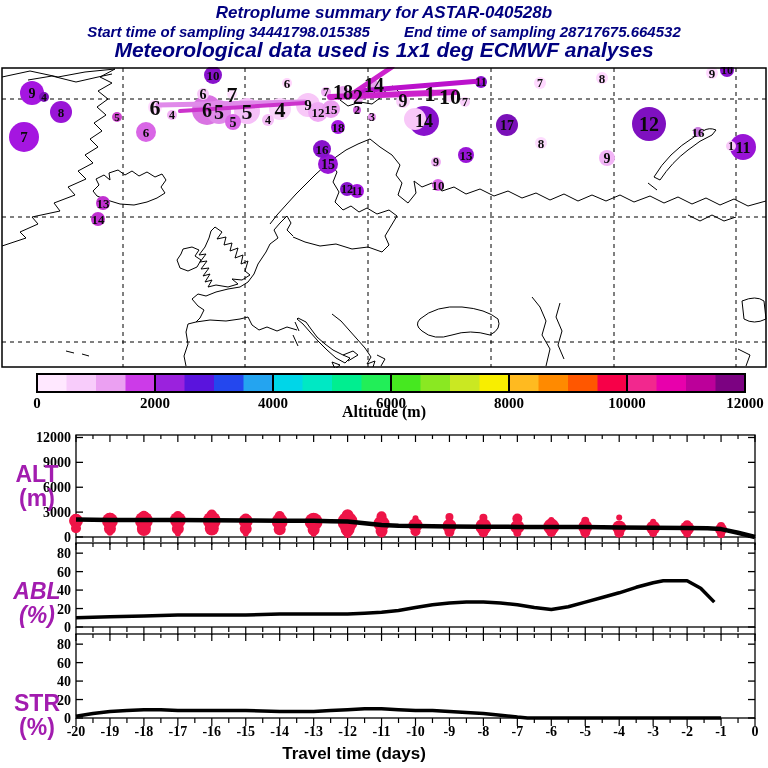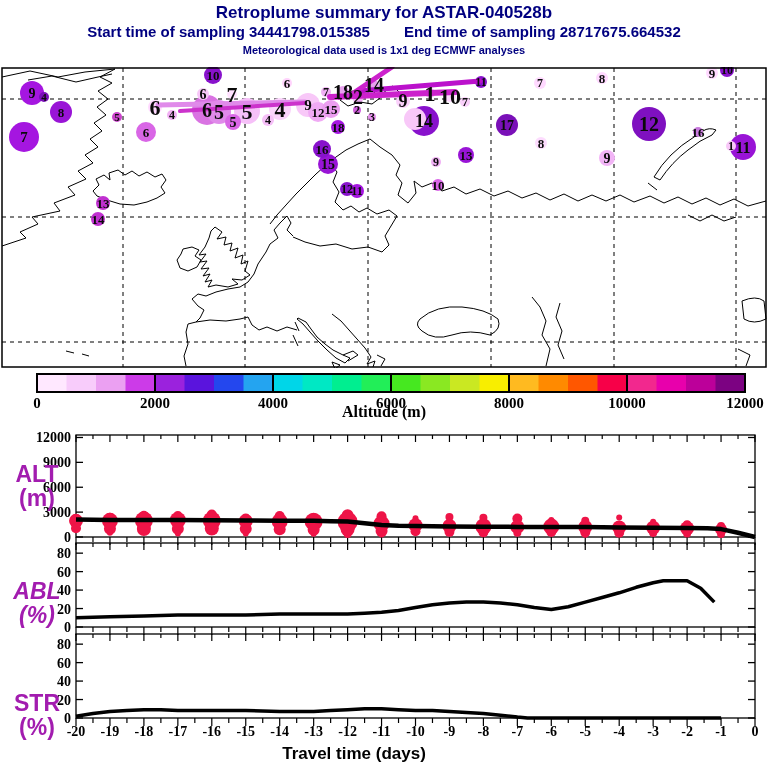--- a/index.html
+++ b/index.html
@@ -1,22 +1,22 @@
 <!DOCTYPE html>
 <html><head>
 <meta charset="utf-8">
 <style>
   html,body{margin:0;padding:0;background:#fff;}
   .fig{position:relative;width:768px;height:768px;background:#fff;overflow:hidden;
        font-family:"Liberation Sans",sans-serif;}
-  .hdr{position:absolute;top:3px;left:0;width:768px;text-align:center;color:#000080;font-weight:bold;}
+  .hdr{position:absolute;top:3px;left:0;width:768px;text-align:center;color:#000080;font-weight:bold;font-style:italic;}
   .t1{font-size:17px;line-height:20px;}
   .t2{font-size:15px;line-height:18px;}
   .t2 .gap{display:inline-block;width:34px;}
-  .t3{font-size:11px;line-height:18px;}
+  .t3{font-size:21px;line-height:18px;}
   svg{position:absolute;left:0;display:block;}
   #map-svg{top:67px;}
   #cbar-svg{top:368px;}
   #plots-svg{top:420px;}
   .ylab{position:absolute;left:4px;width:66px;text-align:center;font-weight:bold;
         font-size:23px;line-height:24px;color:#a21caf;margin-top:12px;}
   .cap{position:absolute;top:403px;left:0;width:768px;text-align:center;
        font-family:"Liberation Serif",serif;font-weight:bold;font-size:16px;color:#000;}
   .xcap{position:absolute;top:744px;left:0;width:708px;text-align:center;
         font-weight:bold;font-size:17px;color:#000;}

